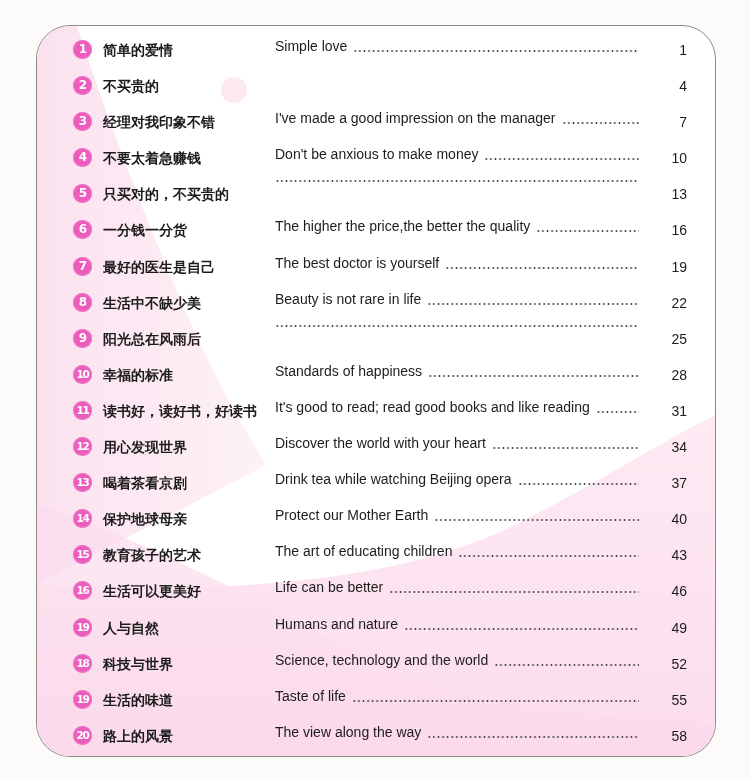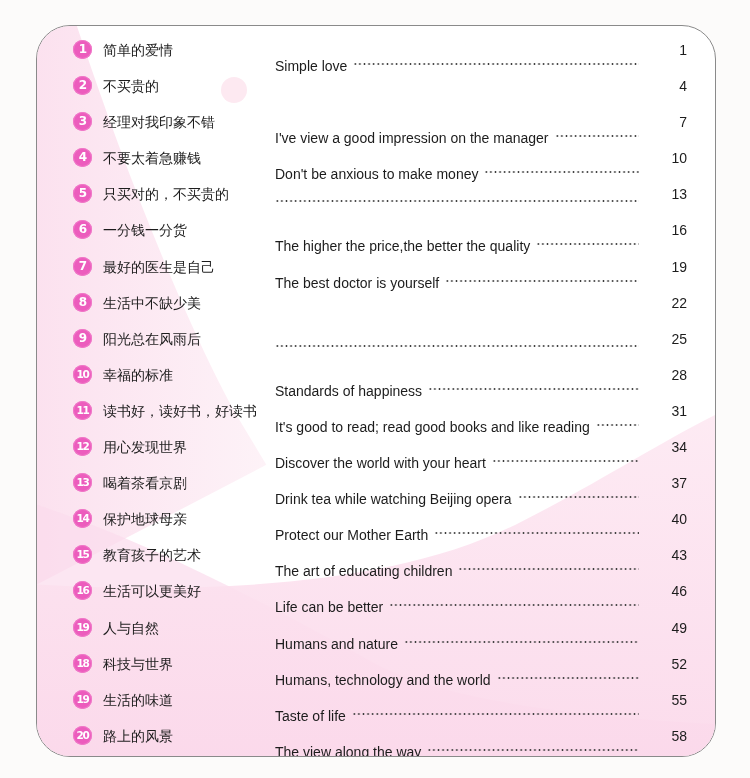--- a/index.html
+++ b/index.html
@@ -66,32 +66,32 @@
     .badge.two-digit {
       font-size: 10.5px;
       letter-spacing: -1.2px;
     }
     .cn-title {
       position: absolute;
       left: 66px;
       top: 8px;
       font-family: "DejaVu Sans", sans-serif;
       font-size: 14px;
-      font-weight: normal;
+      font-weight: bold;
       color: #1c1c1c;
       white-space: nowrap;
       line-height: 20px;
     }
     .en-part {
       position: absolute;
       left: 238px;
       right: 76px;
-      top: 24px;
+      top: 4px;
       display: flex;
-      align-items: center;
+      align-items: flex-end;
       line-height: 20px;
     }
     .en-title {
       font-family: "Liberation Sans", sans-serif;
       font-size: 14px;
       color: #1c1c1c;
       white-space: nowrap;
       flex: 0 0 auto;
       padding-right: 6px;
     }
@@ -162,21 +162,21 @@
     </li>
     <li class="toc-row">
       <span class="badge">2</span>
       <span class="cn-title">不买贵的</span>
       <span class="page-num">4</span>
     </li>
     <li class="toc-row">
       <span class="badge">3</span>
       <span class="cn-title">经理对我印象不错</span>
       <span class="en-part">
-          <span class="en-title">I've view a good impression on the manager</span>
+          <span class="en-title">I've made a good impression on the manager</span>
           <span class="leader"></span>
         </span>
       <span class="page-num">7</span>
     </li>
     <li class="toc-row">
       <span class="badge">4</span>
       <span class="cn-title">不要太着急赚钱</span>
       <span class="en-part">
           <span class="en-title">Don't be anxious to make money</span>
           <span class="leader"></span>
@@ -205,20 +205,24 @@
       <span class="cn-title">最好的医生是自己</span>
       <span class="en-part">
           <span class="en-title">The best doctor is yourself</span>
           <span class="leader"></span>
         </span>
       <span class="page-num">19</span>
     </li>
     <li class="toc-row">
       <span class="badge">8</span>
       <span class="cn-title">生活中不缺少美</span>
+      <span class="en-part">
+          <span class="en-title">Beauty is not rare in life</span>
+          <span class="leader"></span>
+        </span>
       <span class="page-num">22</span>
     </li>
     <li class="toc-row">
       <span class="badge">9</span>
       <span class="cn-title">阳光总在风雨后</span>
       <span class="en-part">
           <span class="leader"></span>
         </span>
       <span class="page-num">25</span>
     </li>
@@ -291,21 +295,21 @@
       <span class="en-part">
           <span class="en-title">Humans and nature</span>
           <span class="leader"></span>
         </span>
       <span class="page-num">49</span>
     </li>
     <li class="toc-row">
       <span class="badge two-digit">18</span>
       <span class="cn-title">科技与世界</span>
       <span class="en-part">
-          <span class="en-title">Humans, technology and the world</span>
+          <span class="en-title">Science, technology and the world</span>
           <span class="leader"></span>
         </span>
       <span class="page-num">52</span>
     </li>
     <li class="toc-row">
       <span class="badge two-digit">19</span>
       <span class="cn-title">生活的味道</span>
       <span class="en-part">
           <span class="en-title">Taste of life</span>
           <span class="leader"></span>

